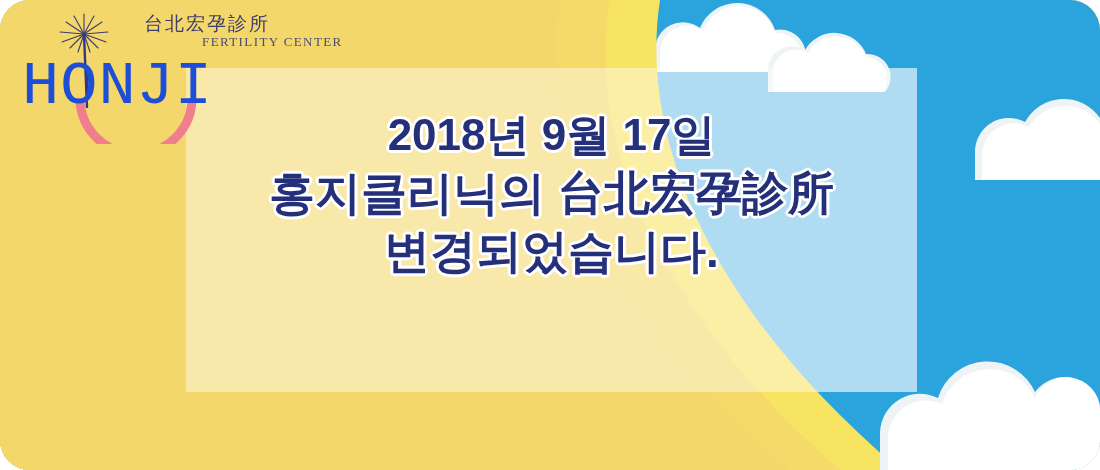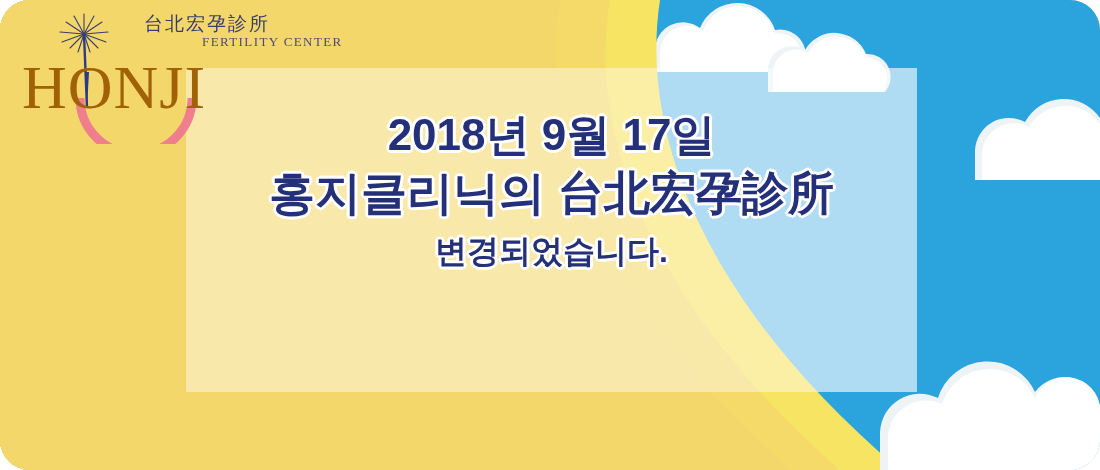--- a/index.html
+++ b/index.html
@@ -73,25 +73,25 @@
     position: absolute;
     left: 2px;
     top: 44px;
     width: 240px;
     height: 90px;
   }
   .logo-word-text {
     position: absolute;
     left: 6px;
     top: 4px;
-    font-family: Liberation Serif, serif;
+    font-family: Liberation Mono, monospace;
     font-size: 62px;
     font-weight: 400;
     letter-spacing: 1px;
-    color: #a16207;
+    color: #1d4ed8;
     line-height: 1;
     white-space: nowrap;
   }
 
   
   .message {
     position: absolute;
     left: 186px;
     top: 106px;
     width: 731px;
@@ -108,21 +108,21 @@
        2px  2px 0 #ffffff, -2px  2px 0 #ffffff,
        2px -2px 0 #ffffff, -2px -2px 0 #ffffff,
        3px  0 0 #ffffff,  -3px  0 0 #ffffff,
        0  3px 0 #ffffff,   0 -3px 0 #ffffff;
     white-space: nowrap;
   }
   .message .line { display: block; }
   .message .line-1 { font-size: 44px; }
   .message .line-2 { font-size: 46px; }
   .message .line-3 { font-size: 46px; }
-  .message .line-4 { font-size: 32px; }
+  .message .line-4 { font-size: 46px; }
 </style>
 </head>
 <body>
 
 <div class="banner">
 
   <svg class="layer sky-svg" viewBox="0 0 1100 470" width="1100" height="470">
 
     <rect x="0" y="0" width="1100" height="470" fill="#2ba3dc"></rect>
 

